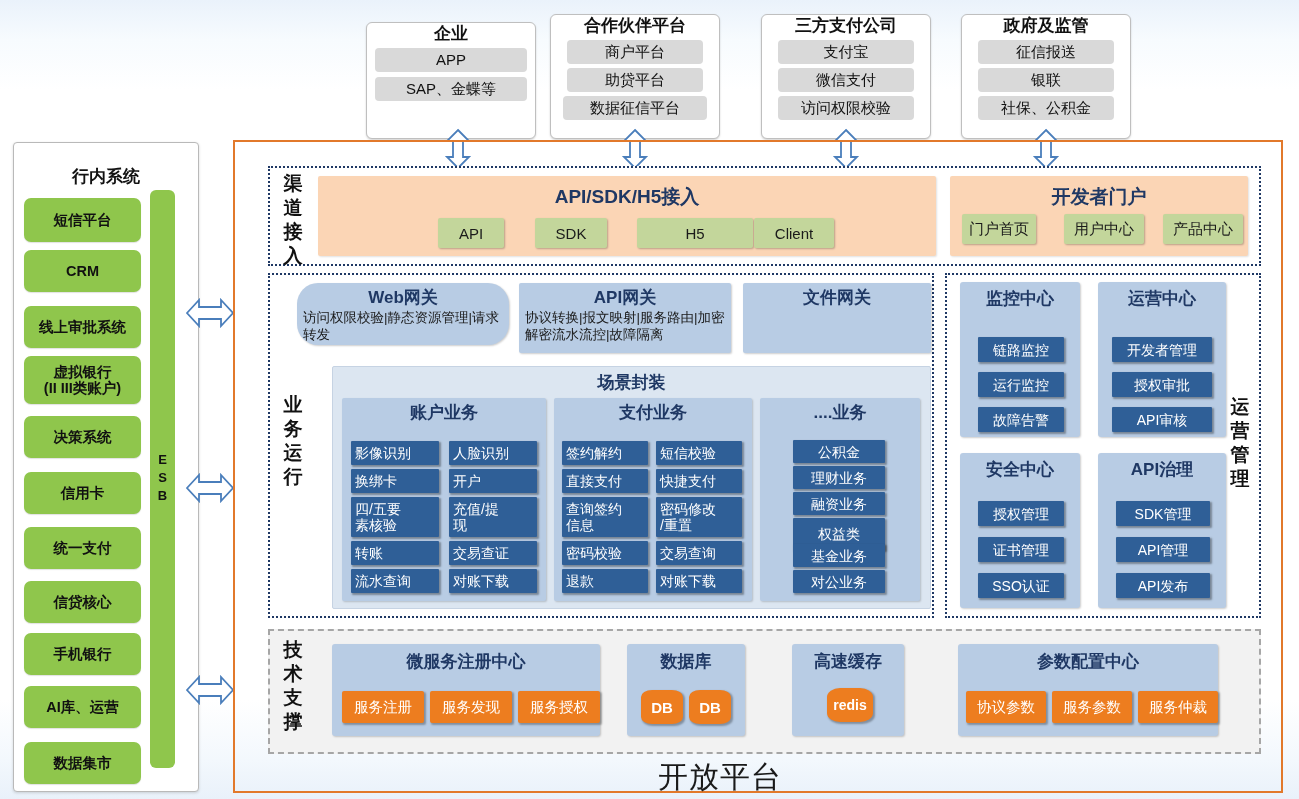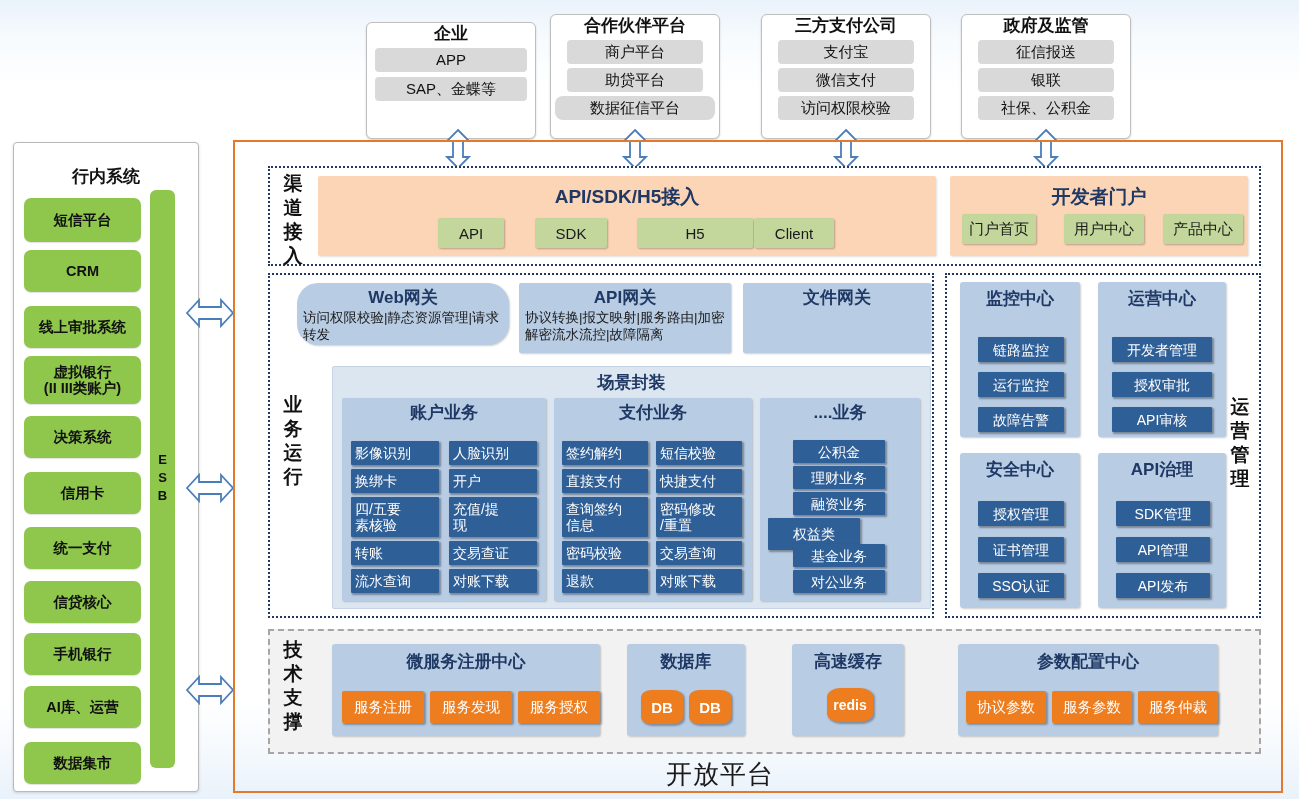--- a/index.html
+++ b/index.html
@@ -46,21 +46,21 @@
     font-weight:bold; font-size:13px; color:#111; letter-spacing:0; line-height:17px;
   }
 
   
   #platform-frame {
     position:absolute; left:233px; top:140px; width:1050px; height:653px;
     border:2px solid #e2792b; background:transparent;
   }
   #platform-title {
     position:absolute; left:560px; top:757px; width:320px; text-align:center;
-    font-size:26px; color:#1a1a1a; letter-spacing:1px;
+    font-size:30px; color:#1a1a1a; letter-spacing:1px;
   }
 
   
   .dotted-sec { position:absolute; border:2px dotted #1f3864; background:#fff; }
   .dashed-sec { position:absolute; border:2px dashed #a6a6a6; background:#f2f2f2; }
 
   .vlabel {
     position:absolute; font-weight:bold; font-size:19px; color:#111;
     width:26px; text-align:center; line-height:24px; word-break:break-all;
   }
@@ -138,21 +138,21 @@
 <div class="ext-box" style="left:366px; top:22px; width:170px; height:117px;">
   <div class="ext-title">企业</div>
   <div class="ext-chip" style="width:152px;">APP</div>
   <div class="ext-chip" style="width:152px;">SAP、金蝶等</div>
 </div>
 
 <div class="ext-box" style="left:550px; top:14px; width:170px; height:125px;">
   <div class="ext-title">合作伙伴平台</div>
   <div class="ext-chip" style="width:136px;margin-bottom:4px;">商户平台</div>
   <div class="ext-chip" style="width:136px;margin-bottom:4px;">助贷平台</div>
-  <div class="ext-chip" style="width:160px;border-radius:8px;">数据征信平台</div>
+  <div class="ext-chip" style="width:144px;">数据征信平台</div>
 </div>
 
 <div class="ext-box" style="left:761px; top:14px; width:170px; height:125px;">
   <div class="ext-title">三方支付公司</div>
   <div class="ext-chip" style="width:136px;margin-bottom:4px;">支付宝</div>
   <div class="ext-chip" style="width:136px;margin-bottom:4px;">微信支付</div>
   <div class="ext-chip" style="width:136px;">访问权限校验</div>
 </div>
 
 <div class="ext-box" style="left:961px; top:14px; width:170px; height:125px;">
@@ -289,21 +289,21 @@
 </div>
 <div class="blue-chip" style="left:656px; top:541px; width:86px; height:24px;">交易查询</div>
 <div class="blue-chip" style="left:656px; top:569px; width:86px; height:24px;">对账下载</div>
 
 <div class="scene-col" style="left:760px; top:398px; width:160px; height:203px;">
   <div class="scene-col-title">....业务</div>
 </div>
 <div class="blue-chip ctr" style="left:793px; top:440px; width:92px; height:23px;">公积金</div>
 <div class="blue-chip ctr" style="left:793px; top:466px; width:92px; height:23px;">理财业务</div>
 <div class="blue-chip ctr" style="left:793px; top:492px; width:92px; height:23px;">融资业务</div>
-<div class="blue-chip ctr" style="left:768px; top:518px; width:92px; height:32px;">权益类</div>
+<div class="blue-chip ctr" style="left:793px; top:518px; width:92px; height:32px;">权益类</div>
 <div class="blue-chip ctr" style="left:793px; top:544px; width:92px; height:23px;">基金业务</div>
 <div class="blue-chip ctr" style="left:793px; top:570px; width:92px; height:23px;">对公业务</div>
 
 <div class="dotted-sec" style="left:945px; top:273px; width:316px; height:345px;"></div>
 <div class="vlabel" style="left:1228px; top:395px; width:24px;">运营管理</div>
 
 <div class="ops-card" style="left:960px; top:282px; width:120px; height:155px;">
   <div class="ops-title">监控中心</div>
 </div>
 <div class="blue-chip ctr" style="left:978px; top:337px; width:86px; height:25px;">链路监控</div>

